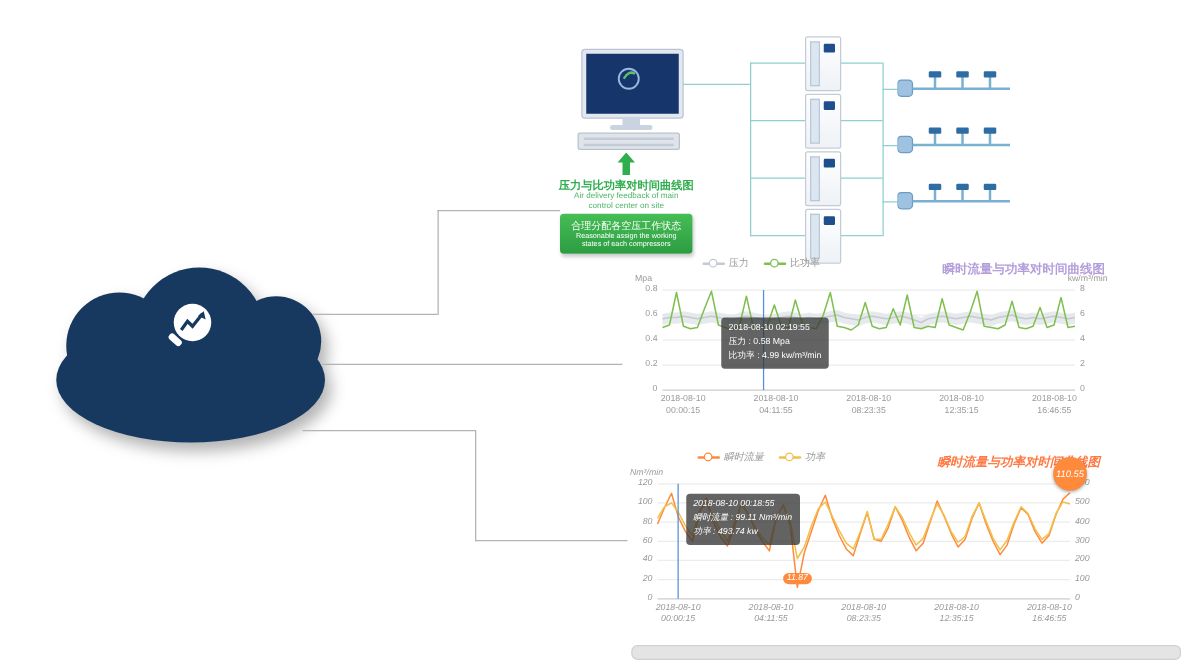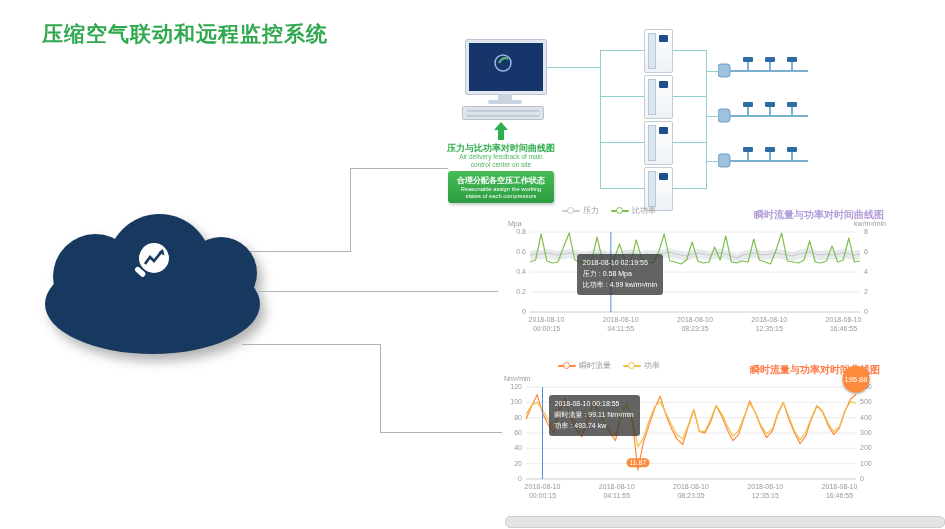--- a/index.html
+++ b/index.html
@@ -35,21 +35,21 @@
   .keyboard:before{content:"";position:absolute;left:4px;top:3px;right:4px;height:2px;background:#c3ccd6;}
   .keyboard:after{content:"";position:absolute;left:4px;bottom:2px;right:4px;height:2px;background:#c3ccd6;}
   .up-arrow{position:absolute;left:494px;top:122px;width:14px;height:18px;}
   .fb-cn{position:absolute;left:440px;top:142px;width:122px;text-align:center;font-size:9px;
          font-weight:bold;color:#2fae4e;}
   .fb-en{position:absolute;left:440px;top:153px;width:122px;text-align:center;font-size:6.5px;
          color:#4db465;line-height:1.25;}
   .assign-box{position:absolute;left:448px;top:171px;width:106px;height:32px;border-radius:3px;
               background:linear-gradient(#46bd55,#2d9c42);color:#fff;text-align:center;
               display:flex;flex-direction:column;justify-content:center;box-shadow:1px 2px 3px rgba(0,0,0,.2);}
-  .assign-cn{font-size:8px;font-weight:bold;}
+  .assign-cn{font-size:8px;font-weight:normal;}
   .assign-en{font-size:5.8px;line-height:1.2;}
   .comp{position:absolute;width:27px;height:42px;background:linear-gradient(#ffffff,#eef2f6);
         border:1px solid #c2ccd6;border-radius:2px;}
   .comp:before{content:"";position:absolute;left:3px;top:3px;width:6px;height:34px;background:#dce6f0;border:1px solid #b9c8d8;}
   .comp:after{content:"";position:absolute;right:4px;top:5px;width:9px;height:7px;background:#1f4e8c;border-radius:1px;}
   .manifold{position:absolute;width:92px;height:28px;}
 
   
   .chart{position:absolute;width:382px;}
   .legend{position:absolute;top:2px;left:58px;display:flex;gap:12px;align-items:center;
@@ -73,21 +73,20 @@
   .dotlab{position:absolute;transform:translate(-50%,-130%);background:#ff8a3c;color:#fff;font-size:7px;
           padding:1px 3px;border-radius:6px;z-index:5;}
   .zoom-slider{position:absolute;left:505px;top:516px;width:438px;height:10px;background:#e4e4e4;
                border:1px solid #d0d0d0;border-radius:5px;}
 </style>
 </head>
 <body>
 
 <div id="slide">
 
-  <div class="main-title">压缩空气联动和远程监控系统</div>
 
   <div class="cloud-wrap">
     <div class="cloud-shape">
       <div class="cb"></div>
         <div class="c1"></div>
         <div class="c2"></div>
         <div class="c3"></div>
     </div>
     <svg class="cloud-icon" viewBox="0 0 48 48">
       <circle cx="26" cy="20" r="15" fill="#ffffff"></circle>
@@ -240,21 +239,21 @@
           <div>16:46:55</div>
         </div>
         <div class="tooltip" style="left: 46.85px; top: 22px;">
           <div>2018-08-10 02:19:55</div>
           <div>压力 : 0.58 Mpa</div>
           <div>比功率 : 4.99 kw/m³/min</div>
         </div>
       </div>
   </div>
 
-  <div class="chart" style="left:500px;top:358px;height:150px;">
+  <div class="chart" style="left:500px;top:358px;height:150px;font-style:italic;">
     <div class="legend">
         <span class="lg-item">
           <span class="lg-line" style="background:#ff8a3c">
             <i style="border-color:#ff8a3c"></i>
           </span>
           <span>瞬时流量</span>
         </span>
         <span class="lg-item">
           <span class="lg-line" style="background:#f0c04a">
             <i style="border-color:#f0c04a"></i>
@@ -310,19 +309,19 @@
         </div>
         <div class="xlab" style="left: 283.5px; top: 95px;">
           <div>2018-08-10</div>
           <div>16:46:55</div>
         </div>
         <div class="tooltip" style="left: 22.5px; top: 8px;">
           <div>2018-08-10 00:18:55</div>
           <div>瞬时流量 : 99.11 Nm³/min</div>
           <div>功率 : 493.74 kw</div>
         </div>
-        <div class="badge" style="left: 330px; top: 7.245px;">195.88</div>
+        <div class="badge" style="left: 330px; top: 7.245px;">110.55</div>
         <div class="dotlab" style="left: 111.864px; top: 82.8997px;">11.87</div>
       </div>
   </div>
 
   <div class="zoom-slider"></div>
 </div>
 
 </body></html>

